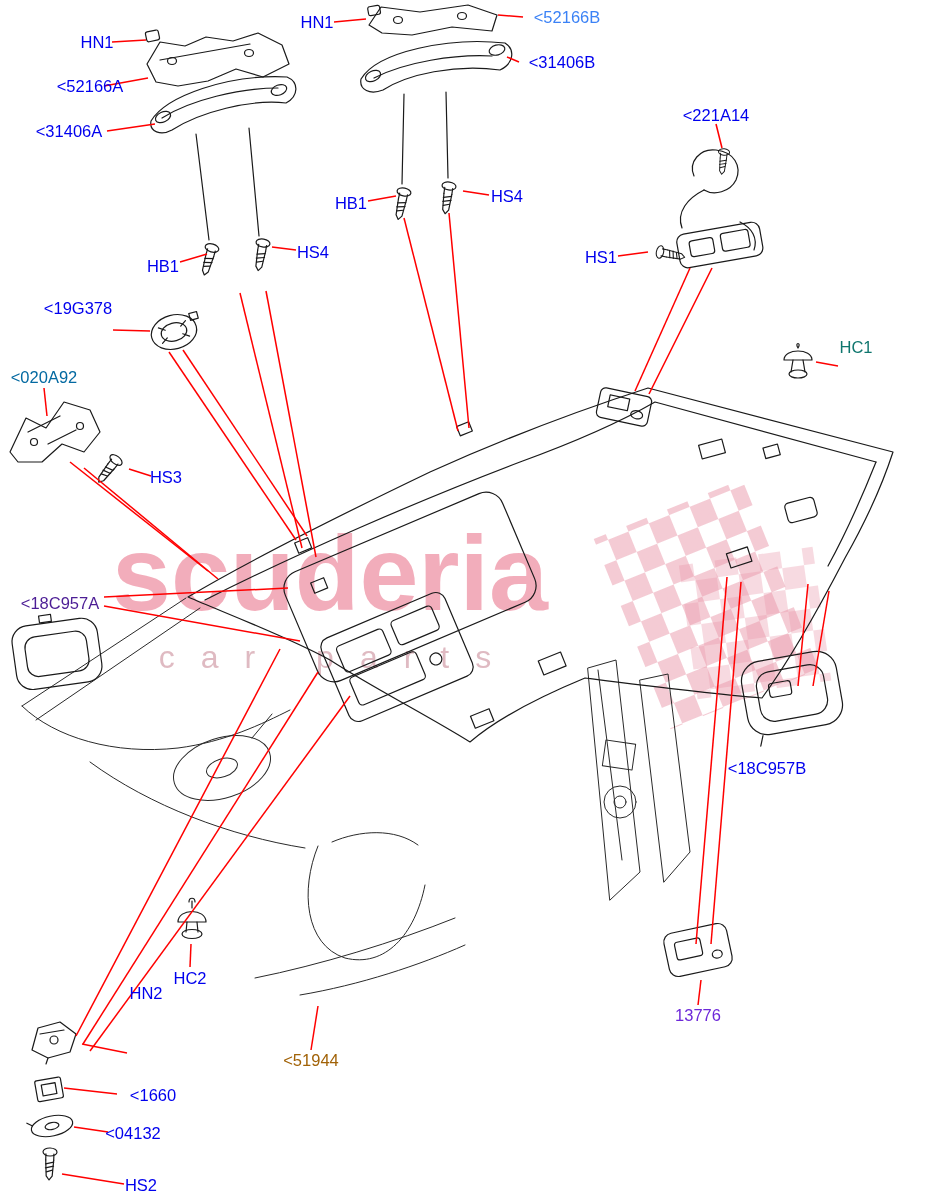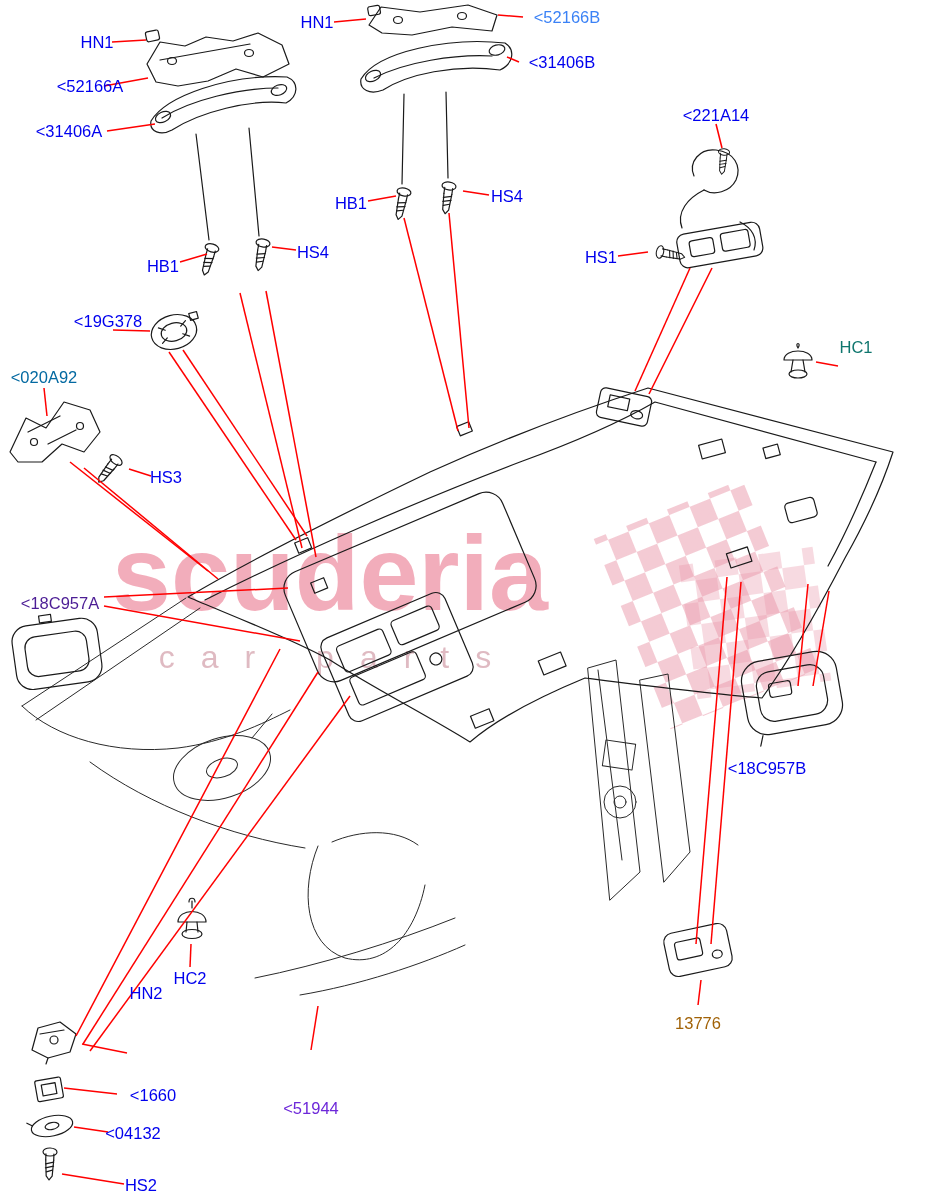--- a/index.html
+++ b/index.html
@@ -278,27 +278,27 @@
       <div class="label" style="left: 163px; top: 266px; color: rgb(0, 0, 238);">HB1</div>
       <div class="label" style="left: 313px; top: 252px; color: rgb(0, 0, 238);">HS4</div>
       <div class="label" style="left: 317px; top: 22px; color: rgb(0, 0, 238);">HN1</div>
       <div class="label" style="left: 567px; top: 17px; color: #3b82f6;">&lt;52166B</div>
       <div class="label" style="left: 562px; top: 62px; color: rgb(0, 0, 238);">&lt;31406B</div>
       <div class="label" style="left: 351px; top: 203px; color: rgb(0, 0, 238);">HB1</div>
       <div class="label" style="left: 507px; top: 196px; color: rgb(0, 0, 238);">HS4</div>
       <div class="label" style="left: 716px; top: 115px; color: rgb(0, 0, 238); text-align: center;">&lt;221A14</div>
       <div class="label" style="left: 601px; top: 257px; color: rgb(0, 0, 238);">HS1</div>
       <div class="label" style="left: 856px; top: 347px; color: #0f766e;">HC1</div>
-      <div class="label" style="left: 78px; top: 321px; color: rgb(0, 0, 238); margin-left: 30px;">&lt;19G378</div>
+      <div class="label" style="left: 78px; top: 308px; color: rgb(0, 0, 238);">&lt;19G378</div>
       <div class="label" style="left: 44px; top: 377px; color: #0369a1;">&lt;020A92</div>
       <div class="label" style="left: 166px; top: 477px; color: rgb(0, 0, 238);">HS3</div>
       <div class="label" style="left: 60px; top: 603px; color: #4c1d95;">&lt;18C957A</div>
       <div class="label" style="left: 767px; top: 768px; color: rgb(0, 0, 238);">&lt;18C957B</div>
       <div class="label" style="left: 190px; top: 978px; color: rgb(0, 0, 238);">HC2</div>
       <div class="label" style="left: 146px; top: 993px; color: rgb(0, 0, 238);">HN2</div>
       <div class="label" style="left: 153px; top: 1095px; color: rgb(0, 0, 238);">&lt;1660</div>
       <div class="label" style="left: 133px; top: 1133px; color: rgb(0, 0, 238);">&lt;04132</div>
       <div class="label" style="left: 141px; top: 1185px; color: rgb(0, 0, 238); text-align: center;">HS2</div>
-      <div class="label" style="left: 311px; top: 1060px; color: #6d28d9; margin-top: 48px;">&lt;51944</div>
-      <div class="label" style="left: 698px; top: 1015px; color: #a16207; margin-top: 8px;">13776</div>
+      <div class="label" style="left: 311px; top: 1060px; color: #a16207;">&lt;51944</div>
+      <div class="label" style="left: 698px; top: 1015px; color: #6d28d9;">13776</div>
     </div>
 
 </div>
 
 </body></html>

